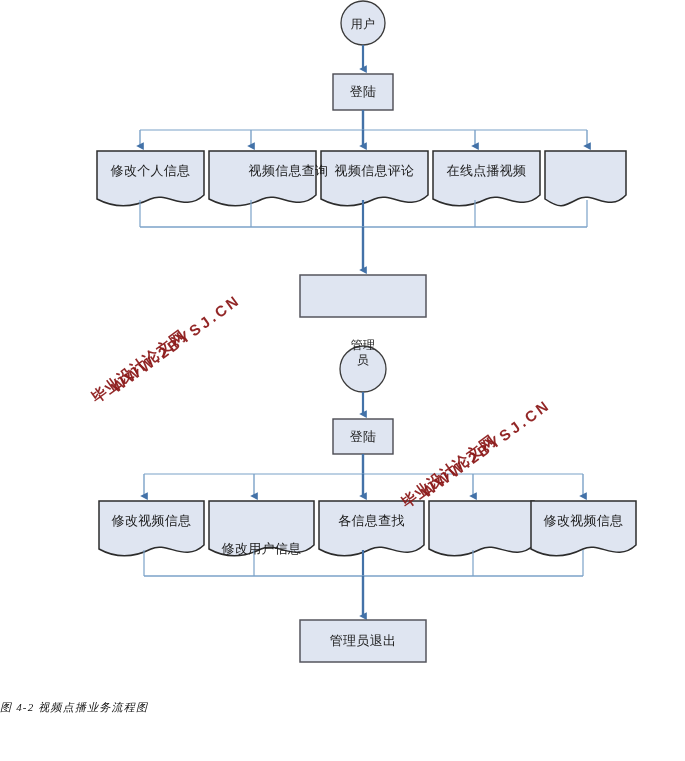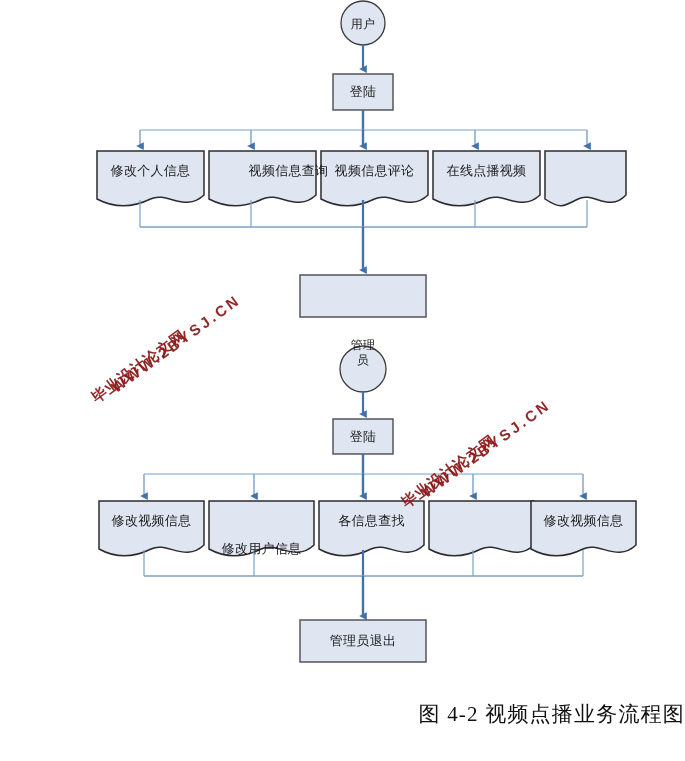--- a/index.html
+++ b/index.html
@@ -54,24 +54,25 @@
     pointer-events: none;
   }
   .wm-line1 { font-size: 15px; letter-spacing: 1px; }
   .wm-line2 { font-size: 15px; letter-spacing: 3px; }
   
   .caption {
     position: absolute;
     left: 0;
     top: 700px;
     width: 685px;
-    text-align: right;
-    font-size: 21px;
+    text-align: left;
+    font-size: 11px;
     color: #111111;
     letter-spacing: 1.2px;
+    font-style: italic;
   }
 </style>
 </head>
 <body>
 
 <div id="canvas">
 
   <svg class="layer" viewBox="0 0 685 761" width="685" height="761" xmlns="http://www.w3.org/2000/svg">
     <defs>
       <marker id="arrowBlue" markerWidth="9" markerHeight="9" refX="4.2" refY="4.4" orient="auto" markerUnits="userSpaceOnUse">

